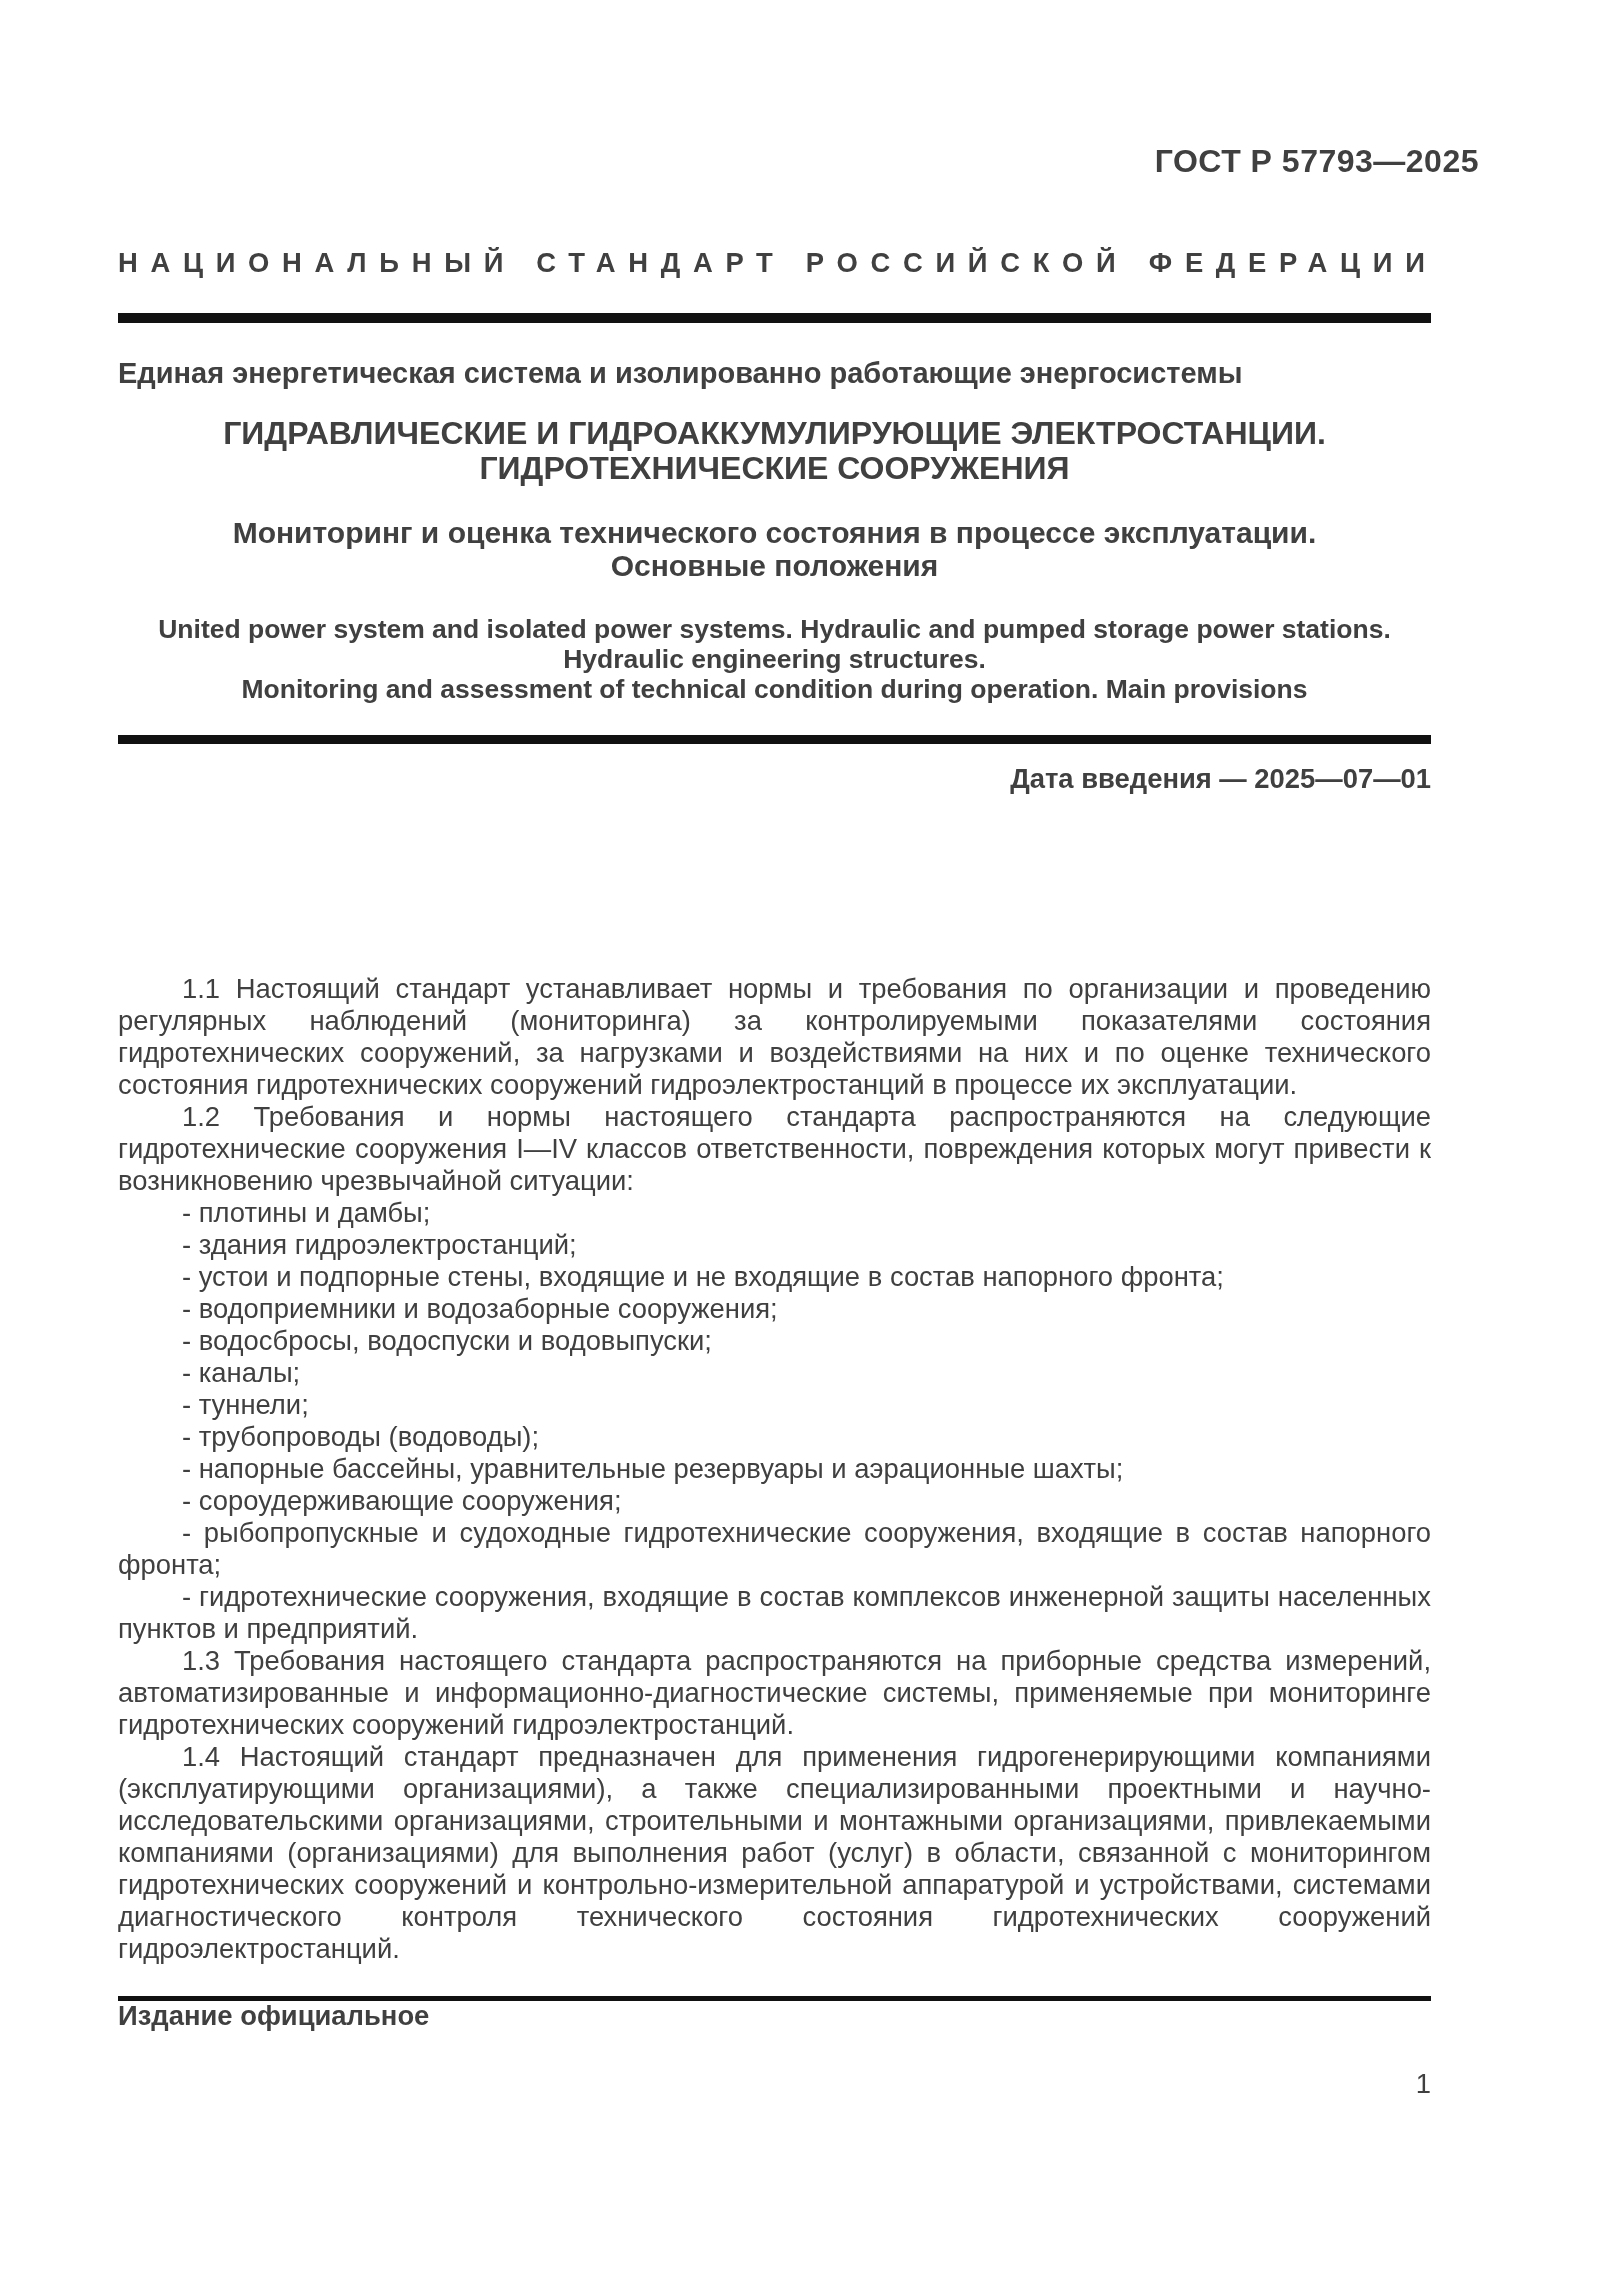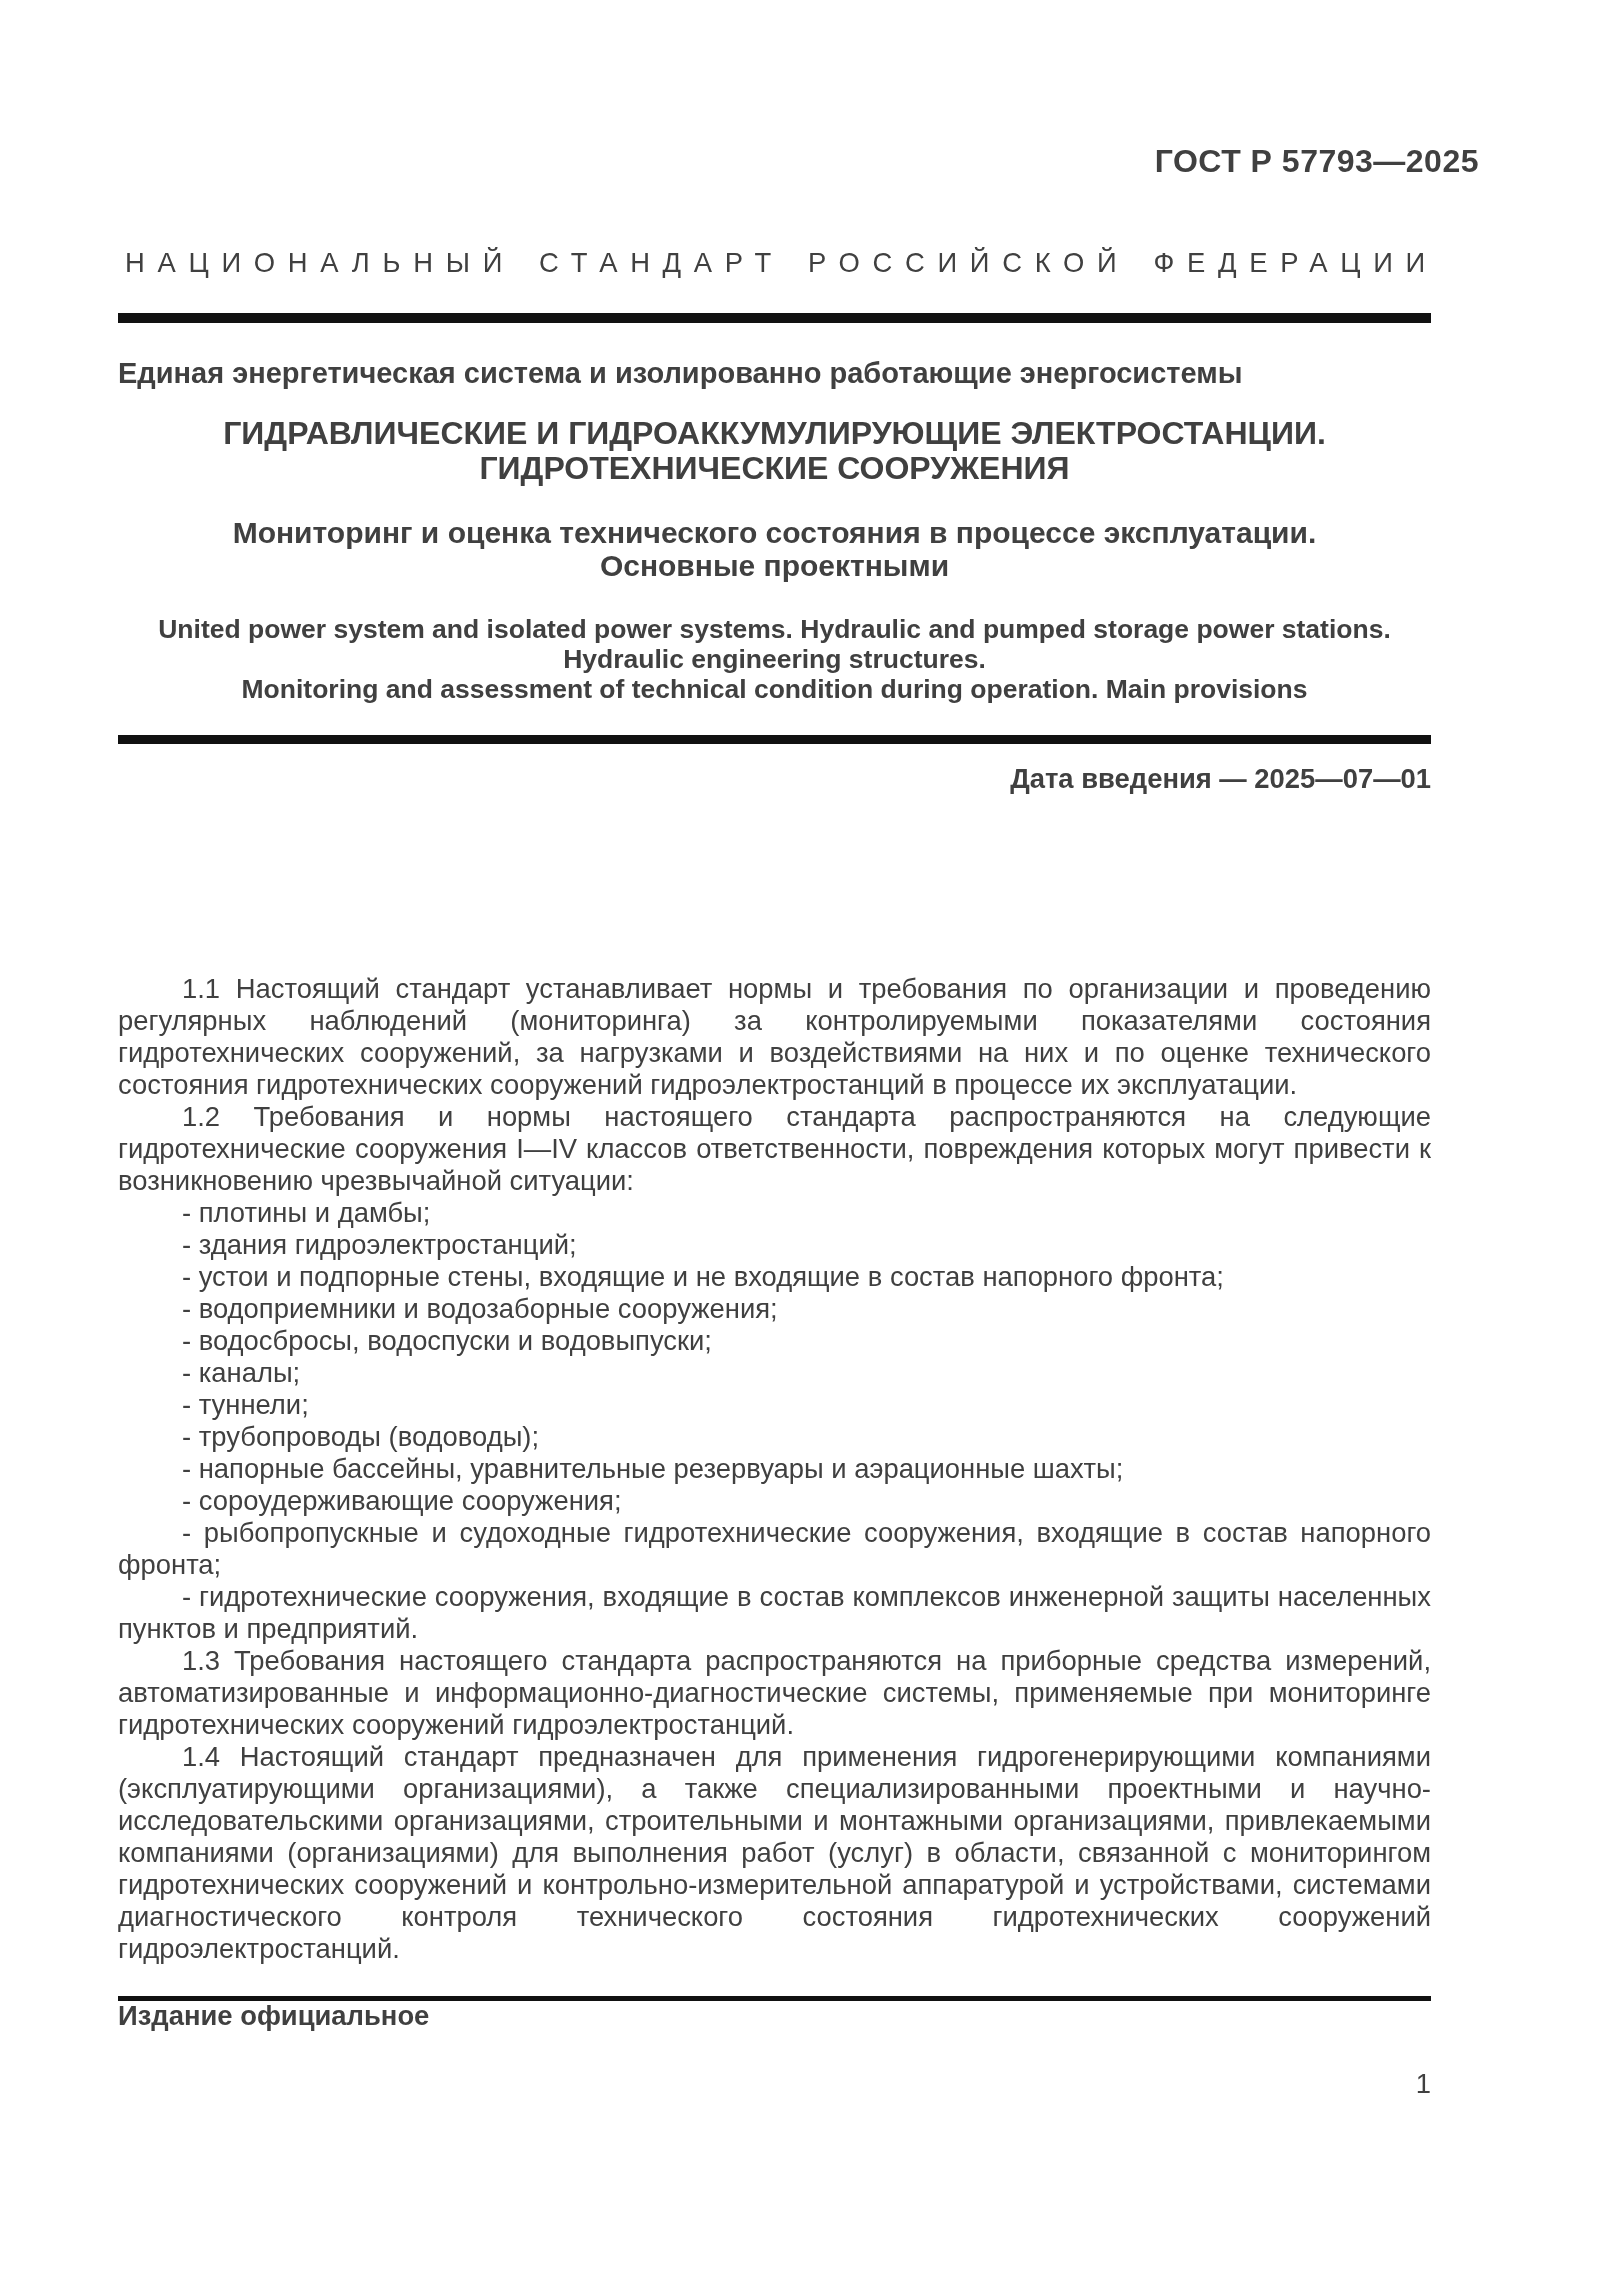--- a/index.html
+++ b/index.html
@@ -25,27 +25,26 @@
     font-weight: bold;
     letter-spacing: 0.5px;
     white-space: nowrap;
   }
   .banner {
     position: absolute;
     top: 247px;
     left: 118px;
     width: 1313px;
     font-size: 27.4px;
-    font-weight: normal;
+    font-weight: bold;
     letter-spacing: 12.7px;
     white-space: nowrap;
     text-align: justify;
     text-align-last: justify;
     overflow: hidden;
-    margin-left: 7px;
   }
   .bar {
     position: absolute;
     left: 118px;
     width: 1313px;
     background: #111111;
   }
   .bar1 { top: 313px; height: 9.8px; }
   .bar2 { top: 735px; height: 8.8px; }
   .subject {
@@ -157,21 +156,21 @@
 
   <div class="subject">Единая энергетическая система и изолированно работающие энергосистемы</div>
 
   <div class="main-title">
     <div>ГИДРАВЛИЧЕСКИЕ И ГИДРОАККУМУЛИРУЮЩИЕ ЭЛЕКТРОСТАНЦИИ.</div>
     <div>ГИДРОТЕХНИЧЕСКИЕ СООРУЖЕНИЯ</div>
   </div>
 
   <div class="sub-title">
     <div>Мониторинг и оценка технического состояния в процессе эксплуатации.</div>
-    <div>Основные проектными</div>
+    <div>Основные положения</div>
   </div>
 
   <div class="en-title">
     <div>United power system and isolated power systems. Hydraulic and pumped storage power stations.</div>
     <div>Hydraulic engineering structures.</div>
     <div>Monitoring and assessment of technical condition during operation. Main provisions</div>
   </div>
 
   <div class="bar bar2"></div>
 

